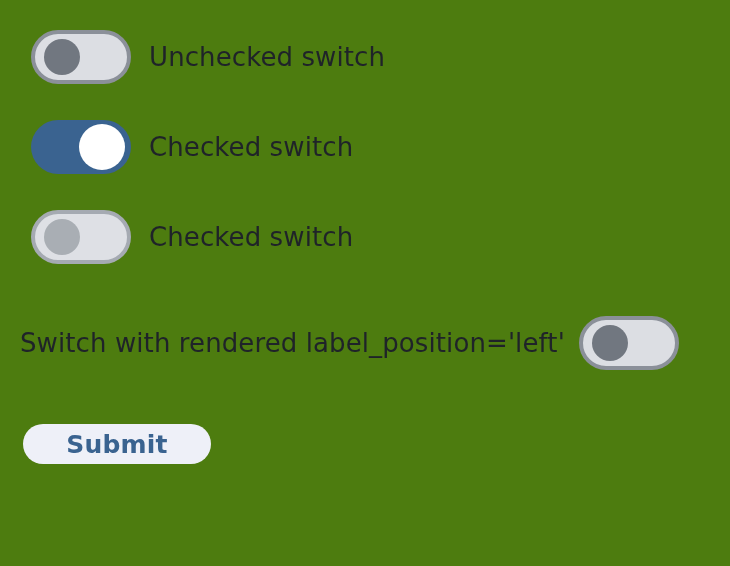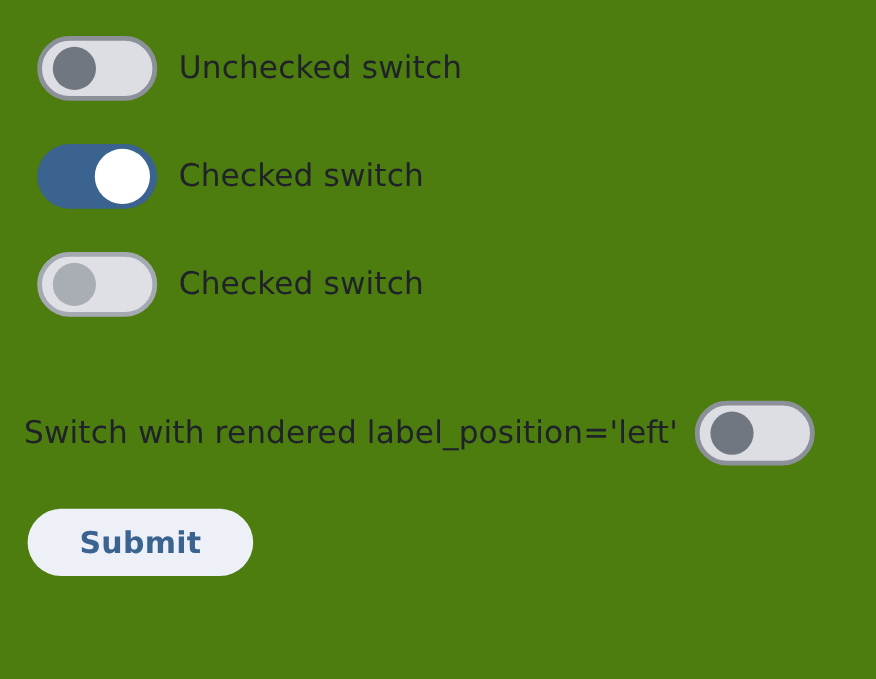--- a/index.html
+++ b/index.html
@@ -92,21 +92,21 @@
   }
   .label-right { margin-left: 18px; }
   .label-left  { margin-right: 14px; }
 
   
   .submit-btn {
     position: absolute;
     left: 23px;
     top: 424px;
     width: 188px;
-    height: 56px;
+    height: 40px;
     border: none;
     border-radius: 28px;
     background: #eef0f8;
     color: #3a6390;
     font-family: "DejaVu Sans", sans-serif;
     font-size: 25px;
     font-weight: bold;
     letter-spacing: 0.2px;
     cursor: pointer;
     padding: 0;
@@ -131,21 +131,21 @@
     <span class="switch-label label-right">Checked switch</span>
   </div>
 
   <div class="switch-row" style="left:31px; top:210px;">
     <div class="switch disabled" role="switch" aria-checked="false" aria-disabled="true">
       <span class="knob"></span>
     </div>
     <span class="switch-label label-right">Checked switch</span>
   </div>
 
-  <div class="switch-row" style="left:20px; top:334px;">
+  <div class="switch-row" style="left:20px; top:316px;">
     <span class="switch-label label-left">Switch with rendered label_position='left'</span>
     <div class="switch off" role="switch" aria-checked="false">
       <span class="knob"></span>
     </div>
   </div>
 
   <button class="submit-btn">Submit</button>
 
 </div>
 

